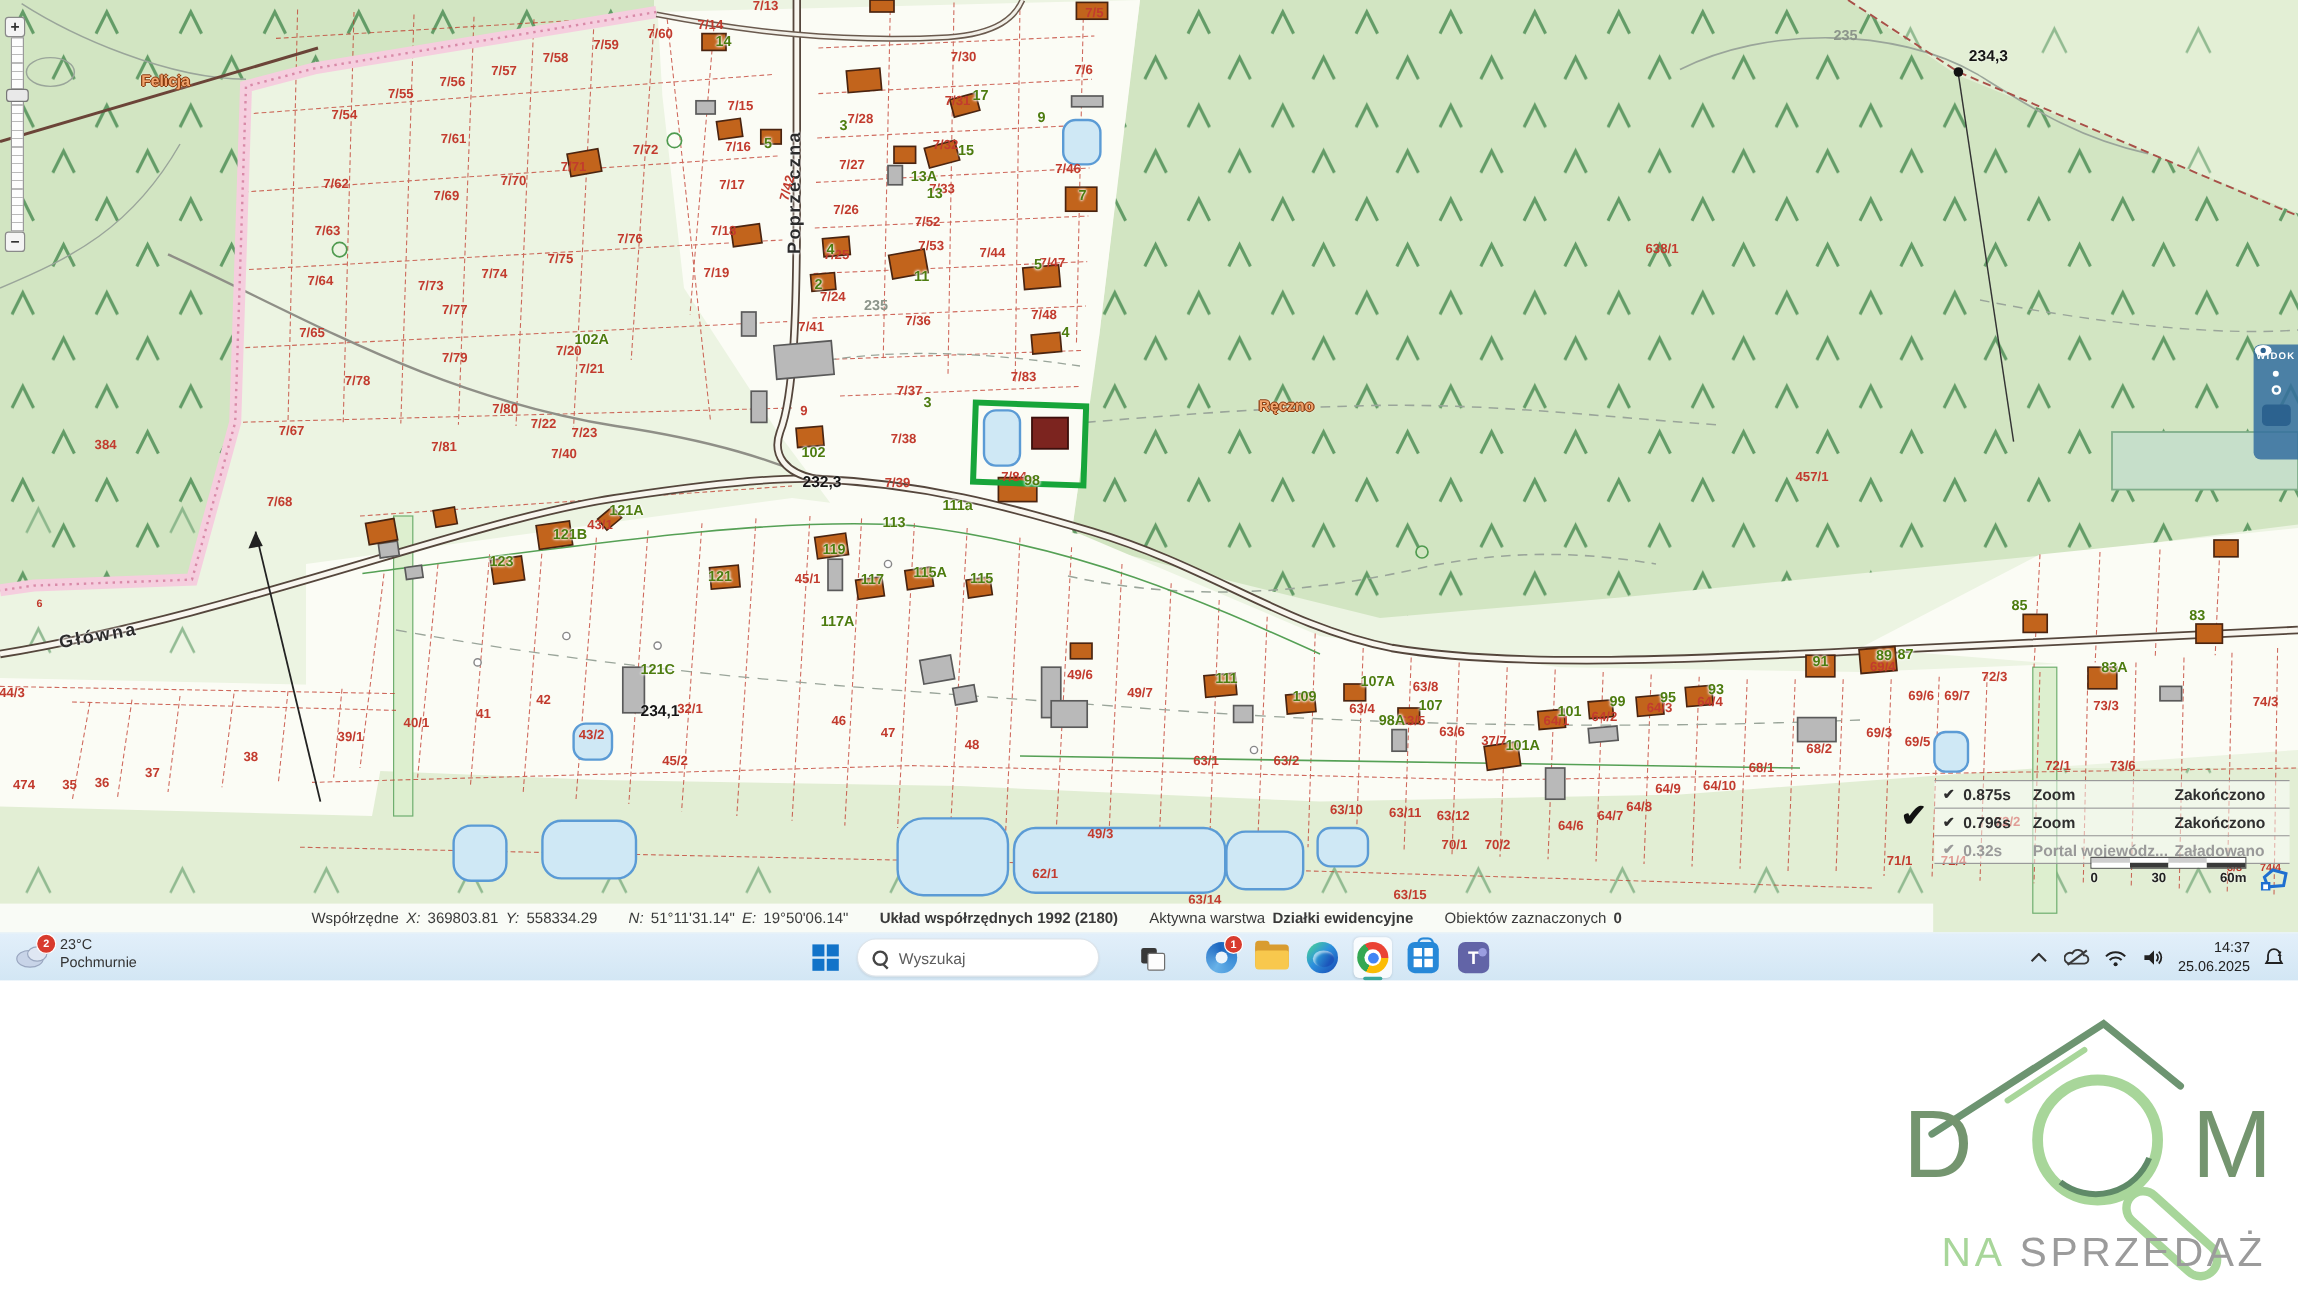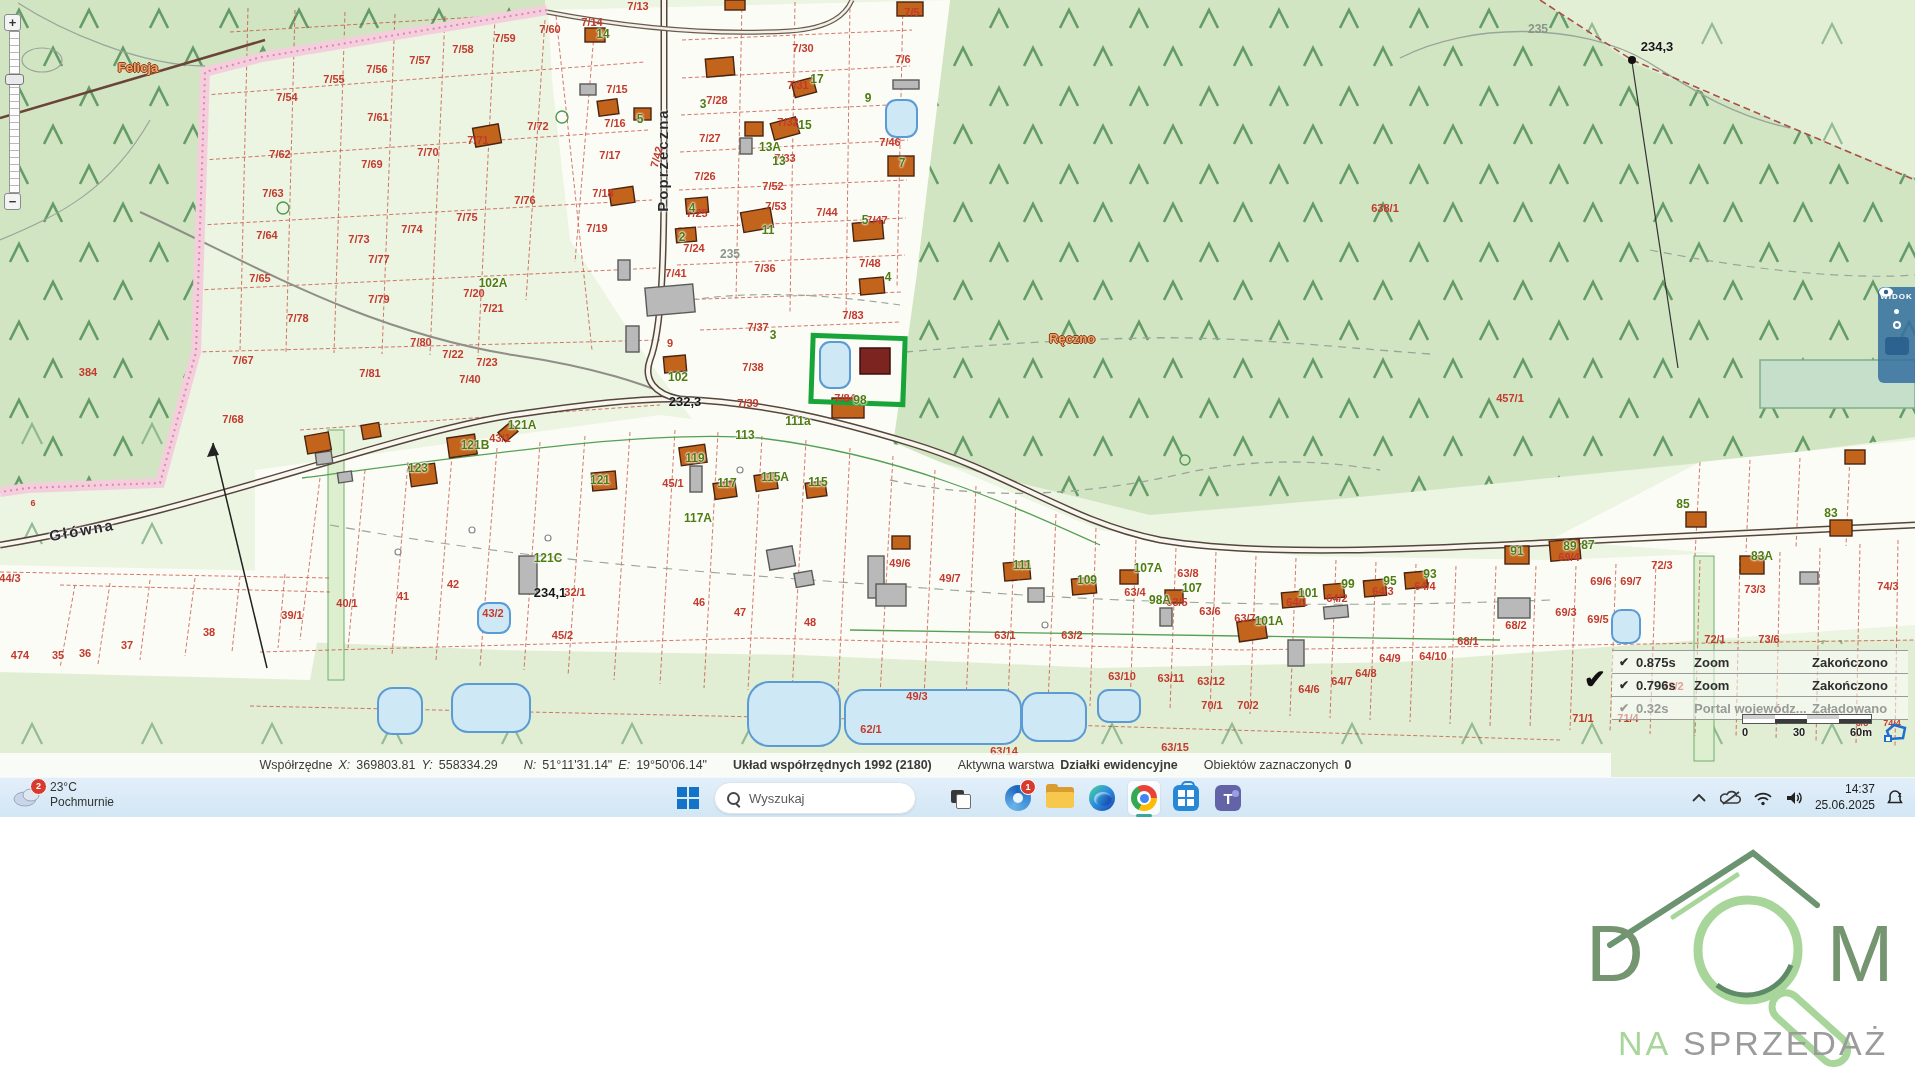--- a/index.html
+++ b/index.html
@@ -457,21 +457,21 @@
         <span class="lbl parcel" style="left: 127px; top: 645px;">37</span>
         <span class="lbl parcel" style="left: 209px; top: 632px;">38</span>
         <span class="lbl parcel" style="left: 292px; top: 615px;">39/1</span>
         <span class="lbl parcel" style="left: 347px; top: 603px;">40/1</span>
         <span class="lbl parcel" style="left: 20px; top: 655px;">474</span>
         <span class="lbl parcel" style="left: 1005px; top: 635px;">63/1</span>
         <span class="lbl parcel" style="left: 1072px; top: 635px;">63/2</span>
         <span class="lbl parcel" style="left: 1135px; top: 592px;">63/4</span>
         <span class="lbl parcel" style="left: 1177px; top: 602px;">63/5</span>
         <span class="lbl parcel" style="left: 1210px; top: 611px;">63/6</span>
-        <span class="lbl parcel" style="left: 1245px; top: 618px;">63/7</span>
+        <span class="lbl parcel" style="left: 1245px; top: 618px;">37/7</span>
         <span class="lbl parcel" style="left: 1188px; top: 573px;">63/8</span>
         <span class="lbl parcel" style="left: 1122px; top: 676px;">63/10</span>
         <span class="lbl parcel" style="left: 1171px; top: 678px;">63/11</span>
         <span class="lbl parcel" style="left: 1211px; top: 681px;">63/12</span>
         <span class="lbl parcel" style="left: 1004px; top: 751px;">63/14</span>
         <span class="lbl parcel" style="left: 1175px; top: 747px;">63/15</span>
         <span class="lbl parcel" style="left: 1297px; top: 602px;">64/1</span>
         <span class="lbl parcel" style="left: 1337px; top: 598px;">64/2</span>
         <span class="lbl parcel" style="left: 1383px; top: 591px;">64/3</span>
         <span class="lbl parcel" style="left: 1425px; top: 586px;">64/4</span>

